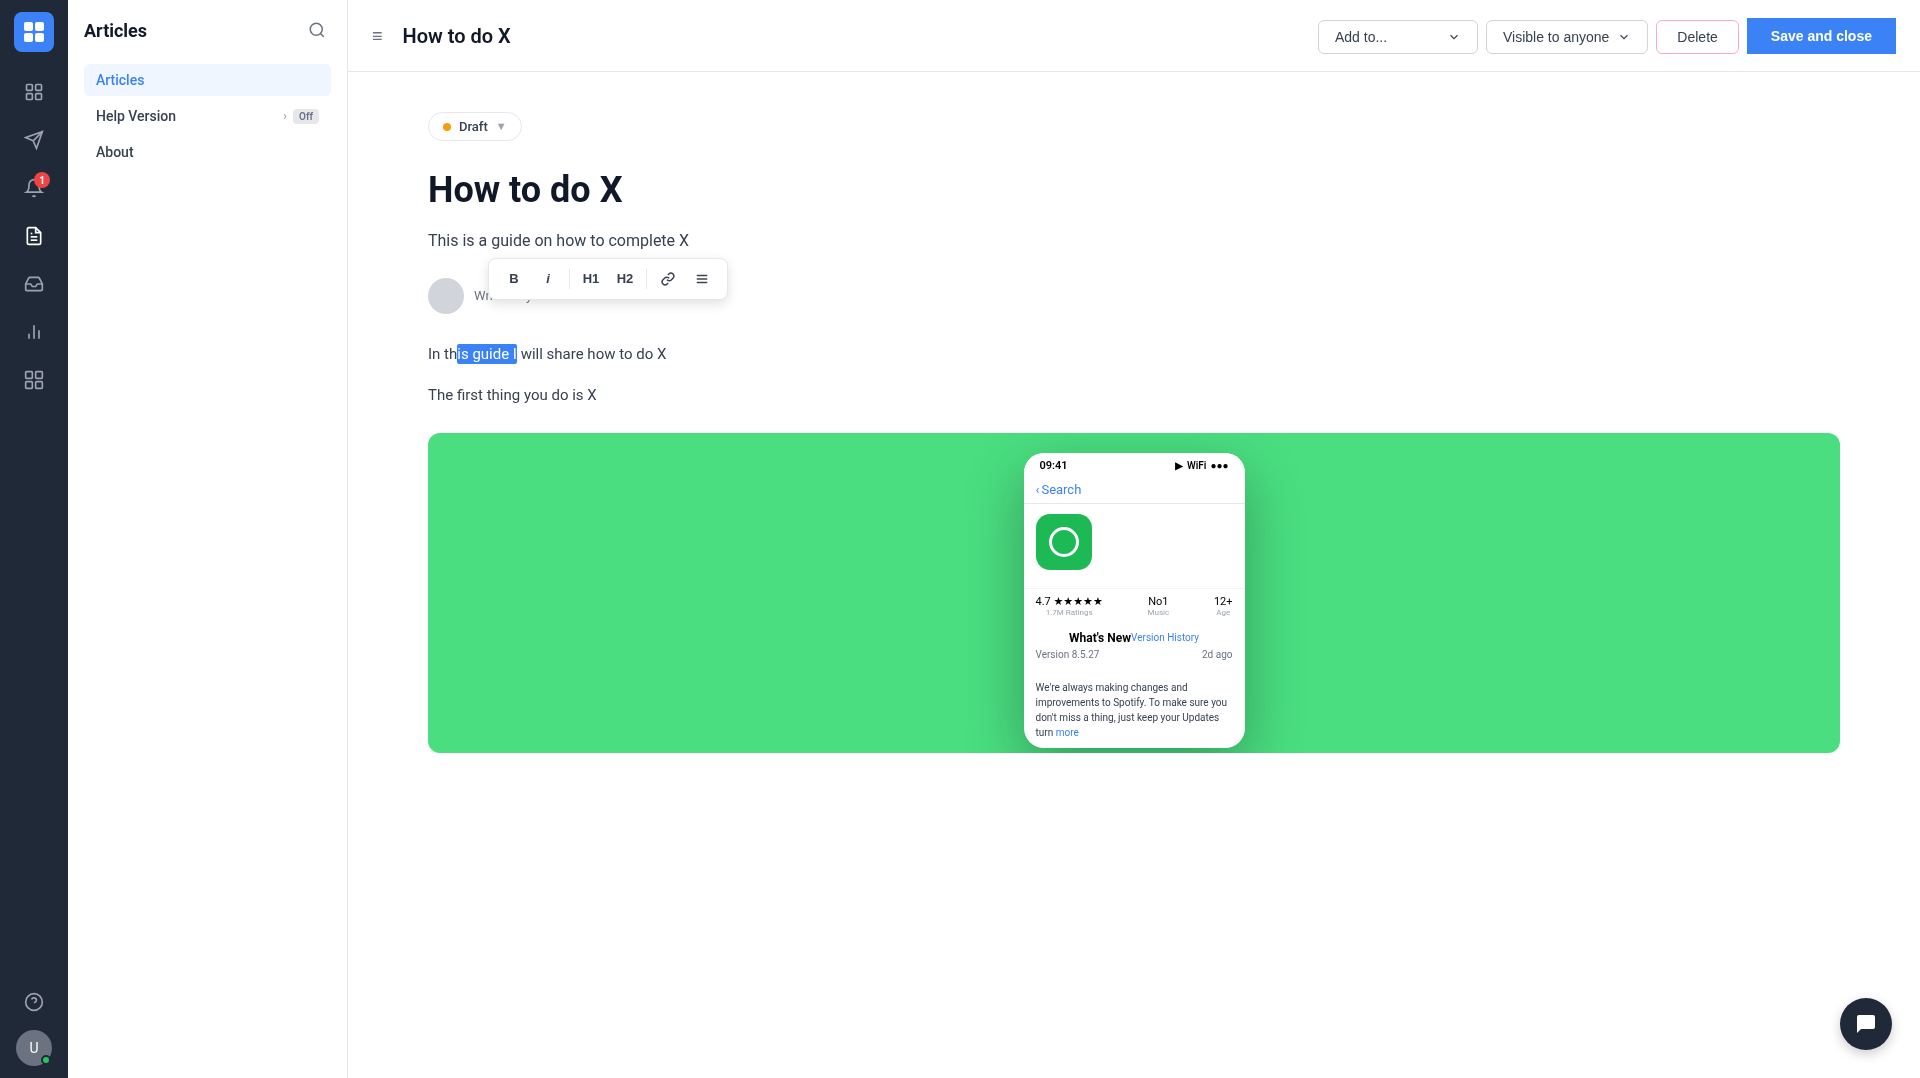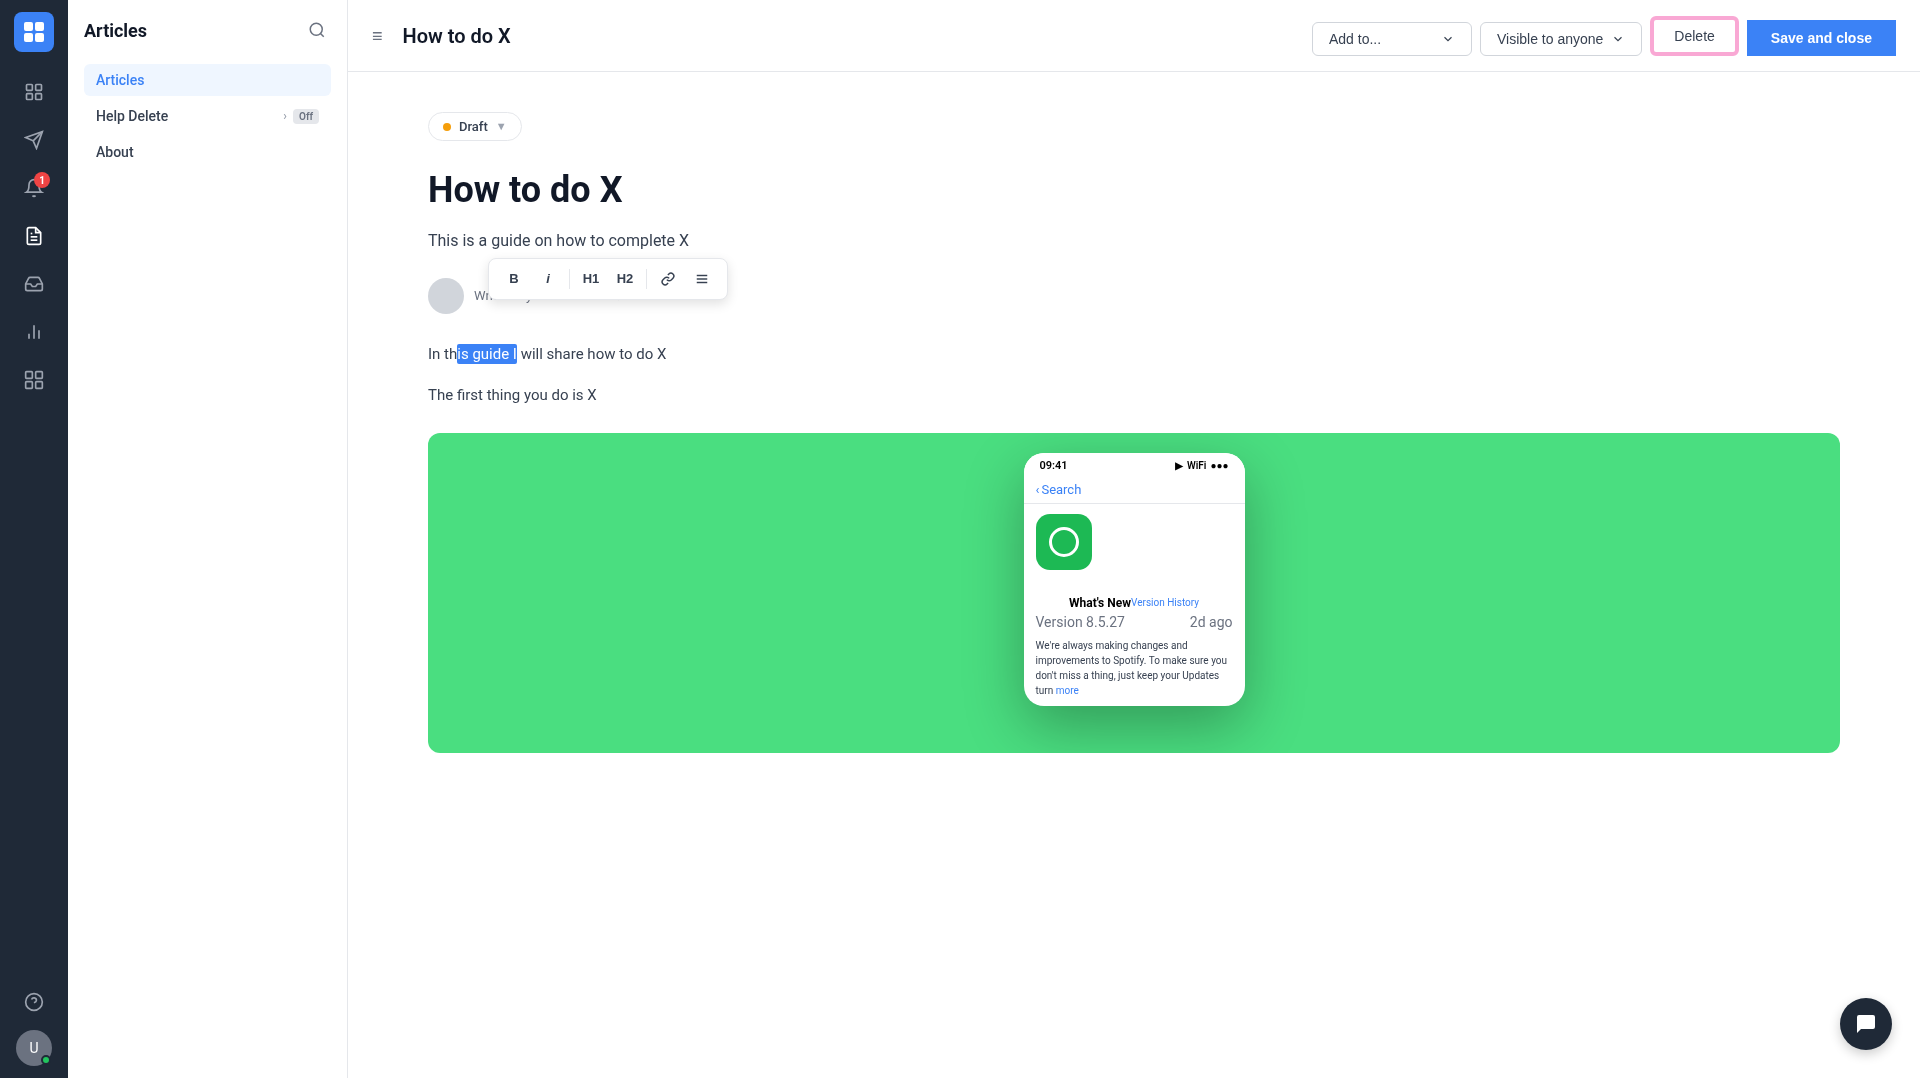--- a/index.html
+++ b/index.html
@@ -199,21 +199,21 @@
       border: 1px solid #d1d5db;
       border-radius: 6px;
       padding: 8px 16px;
       font-size: 14px;
       font-weight: 500;
       color: #374151;
       background: #fff;
       cursor: pointer;
     }
     .btn-delete {
-      border: 4px solid #f9a8d4;
+      border: 1px solid #f9a8d4;
       border-radius: 6px;
       padding: 8px 20px;
       font-size: 14px;
       font-weight: 500;
       color: #374151;
       background: #fff;
       cursor: pointer;
     }
     .btn-save {
       border: none;
@@ -451,23 +451,23 @@
       display: flex;
       align-items: center;
       justify-content: center;
       margin-bottom: 4px;
     }
     .whats-new-title { font-size: 12px; font-weight: 700; color: #000; }
     .version-history { font-size: 10px; color: #3b82f6; }
     .version-row {
       display: flex;
       justify-content: space-between;
-      font-size: 14px;
+      font-size: 10px;
       color: #6b7280;
-      margin-bottom: 8px;
+      margin-bottom: 20px;
     }
     .whats-new-text {
       font-size: 10px;
       color: #374151;
       line-height: 1.5;
     }
     .more-link { color: #3b82f6; }
 
     
     .chat-bubble {
@@ -575,21 +575,21 @@
         <circle cx="11" cy="11" r="8"></circle>
           <line x1="21" y1="21" x2="16.65" y2="16.65"></line>
       </svg>
     </div>
   </div>
   <nav class="sidebar-nav">
     <div class="sidebar-nav-item active">
       <span>Articles</span>
     </div>
     <div class="sidebar-nav-item">
-      <span>Help Delete</span>
+      <span>Help Version</span>
       <div class="sidebar-nav-item-right">
         <span class="chevron-right">›</span>
         <span class="toggle-off">Off</span>
       </div>
     </div>
     <div class="sidebar-nav-item">
       <span>About</span>
     </div>
   </nav>
 </div>
@@ -693,20 +693,34 @@
         </div>
 
         <div class="app-card">
           <div class="app-card-header">
             <div class="app-icon">
               <div class="app-icon-inner"></div>
             </div>
           </div>
         </div>
 
+        <div class="app-rating-row">
+          <div class="rating-detail">
+            <div class="stars">4.7 ★★★★★</div>
+            <div class="rating-label">1.7M Ratings</div>
+          </div>
+          <div class="rating-detail">
+            <div class="stars">No1</div>
+            <div class="rating-label">Music</div>
+          </div>
+          <div class="rating-detail">
+            <div class="stars">12+</div>
+            <div class="rating-label">Age</div>
+          </div>
+        </div>
 
         <div class="whats-new-section">
           <div class="whats-new-header">
             <span class="whats-new-title">What's New</span>
             <span class="version-history">Version History</span>
           </div>
           <div class="version-row">
             <span>Version 8.5.27</span>
             <span>2d ago</span>
           </div>

